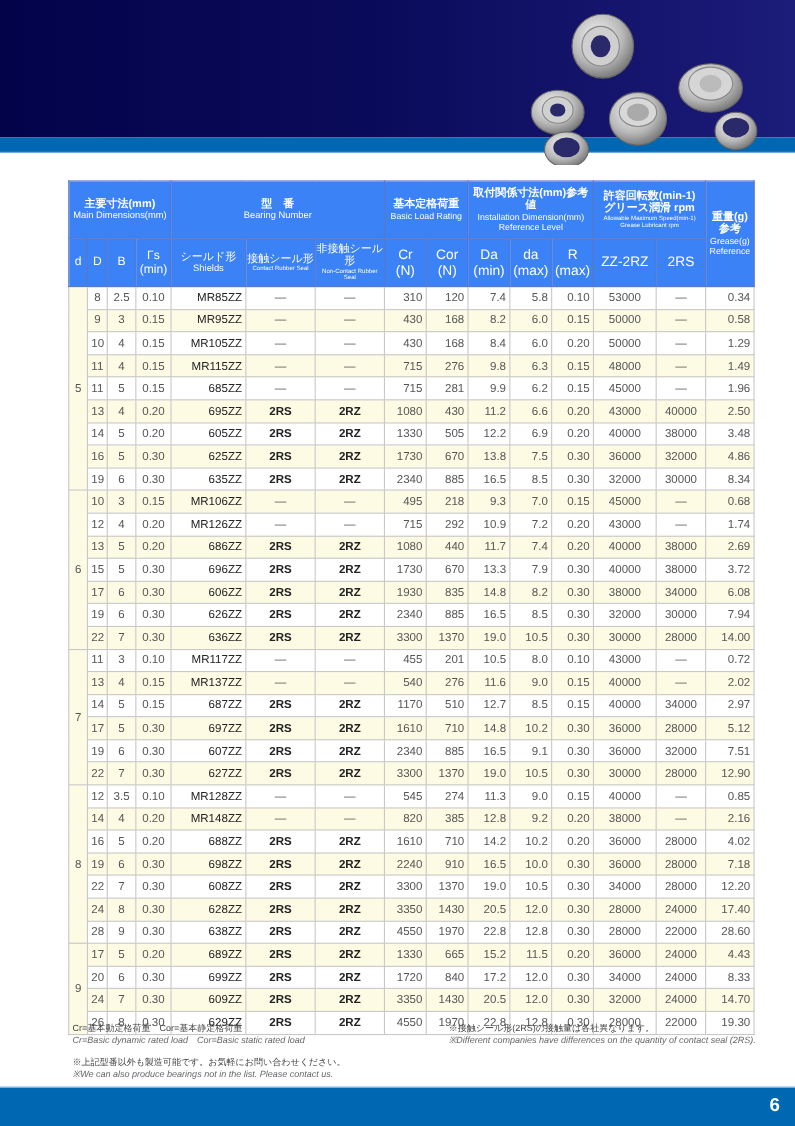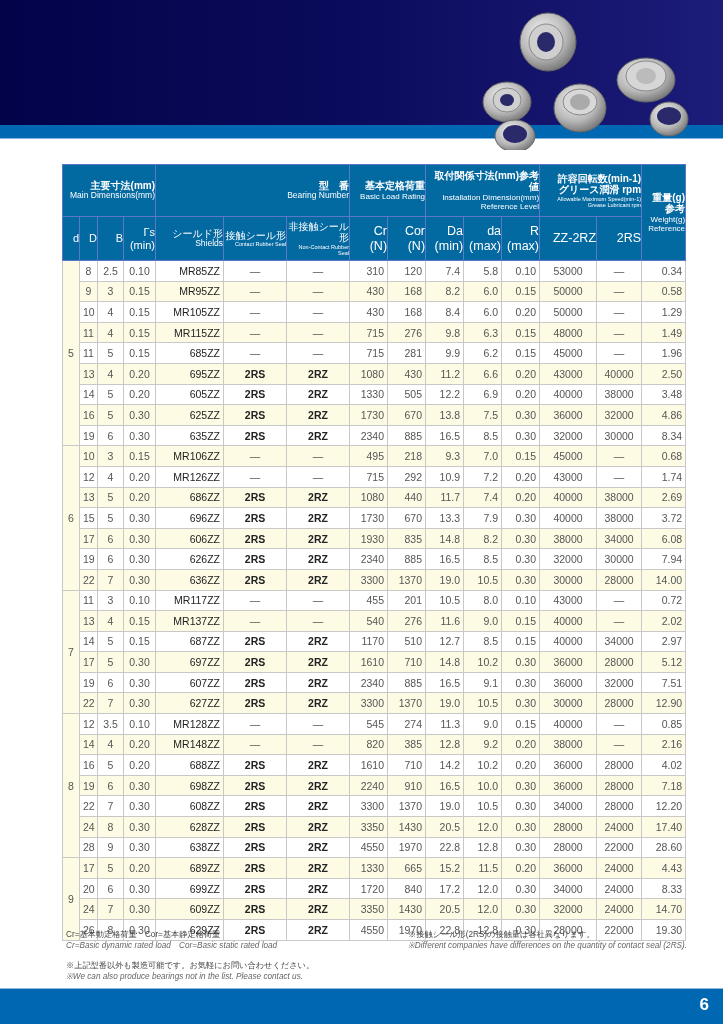--- a/index.html
+++ b/index.html
@@ -26,22 +26,22 @@
       position: absolute; right: 14px; top: 6px; color: #fff;
       font-weight: bold; font-size: 17px;
       font-family: "Liberation Sans", sans-serif;
     }
     table.spec {
       position: absolute; left: 62px; top: 164px; width: 623px;
       border-collapse: collapse; table-layout: fixed;
       font-family: "Liberation Sans", sans-serif;
     }
     table.spec th {
-      background: #0369a1; color: #fff; font-weight: normal;
-      border: 1px solid #5b77c7; padding: 0; text-align: right;
+      background: #3b82f6; color: #fff; font-weight: normal;
+      border: 1px solid #5b77c7; padding: 0; text-align: center;
       line-height: 1.15;
     }
     table.spec th.h1 { height: 51px; font-size: 9.5px; }
     table.spec th.h2 { height: 43px; font-size: 11px; }
     th .jp { font-size: 10px; font-weight: bold; display: block; }
     th .en { font-size: 8px; display: block; }
     th .en-xs { font-size: 5.5px; display: block; }
     th .en-sm { font-size: 8.5px; display: block; }
     th .big { font-size: 12.5px; display: block; }
     table.spec td {
@@ -147,21 +147,21 @@
       </th>
       <th class="h1" colspan="2">
         <span class="jp">許容回転数(min-1)</span>
         <span class="jp">グリース潤滑 rpm</span>
         <span class="en-xs">Allowable Maximum Speed(min-1)</span>
         <span class="en-xs">Grease Lubricant rpm</span>
       </th>
       <th class="h1" rowspan="2">
         <span class="jp">重量(g)</span>
         <span class="jp">参考</span>
-        <span class="en">Weight(g)</span>
+        <span class="en">Grease(g)</span>
         <span class="en">Reference</span>
       </th>
     </tr>
     <tr>
       <th class="h2">d</th>
       <th class="h2">D</th>
       <th class="h2">B</th>
       <th class="h2">
         <span style="display:block">Γs</span>
         <span style="display:block">(min)</span>

